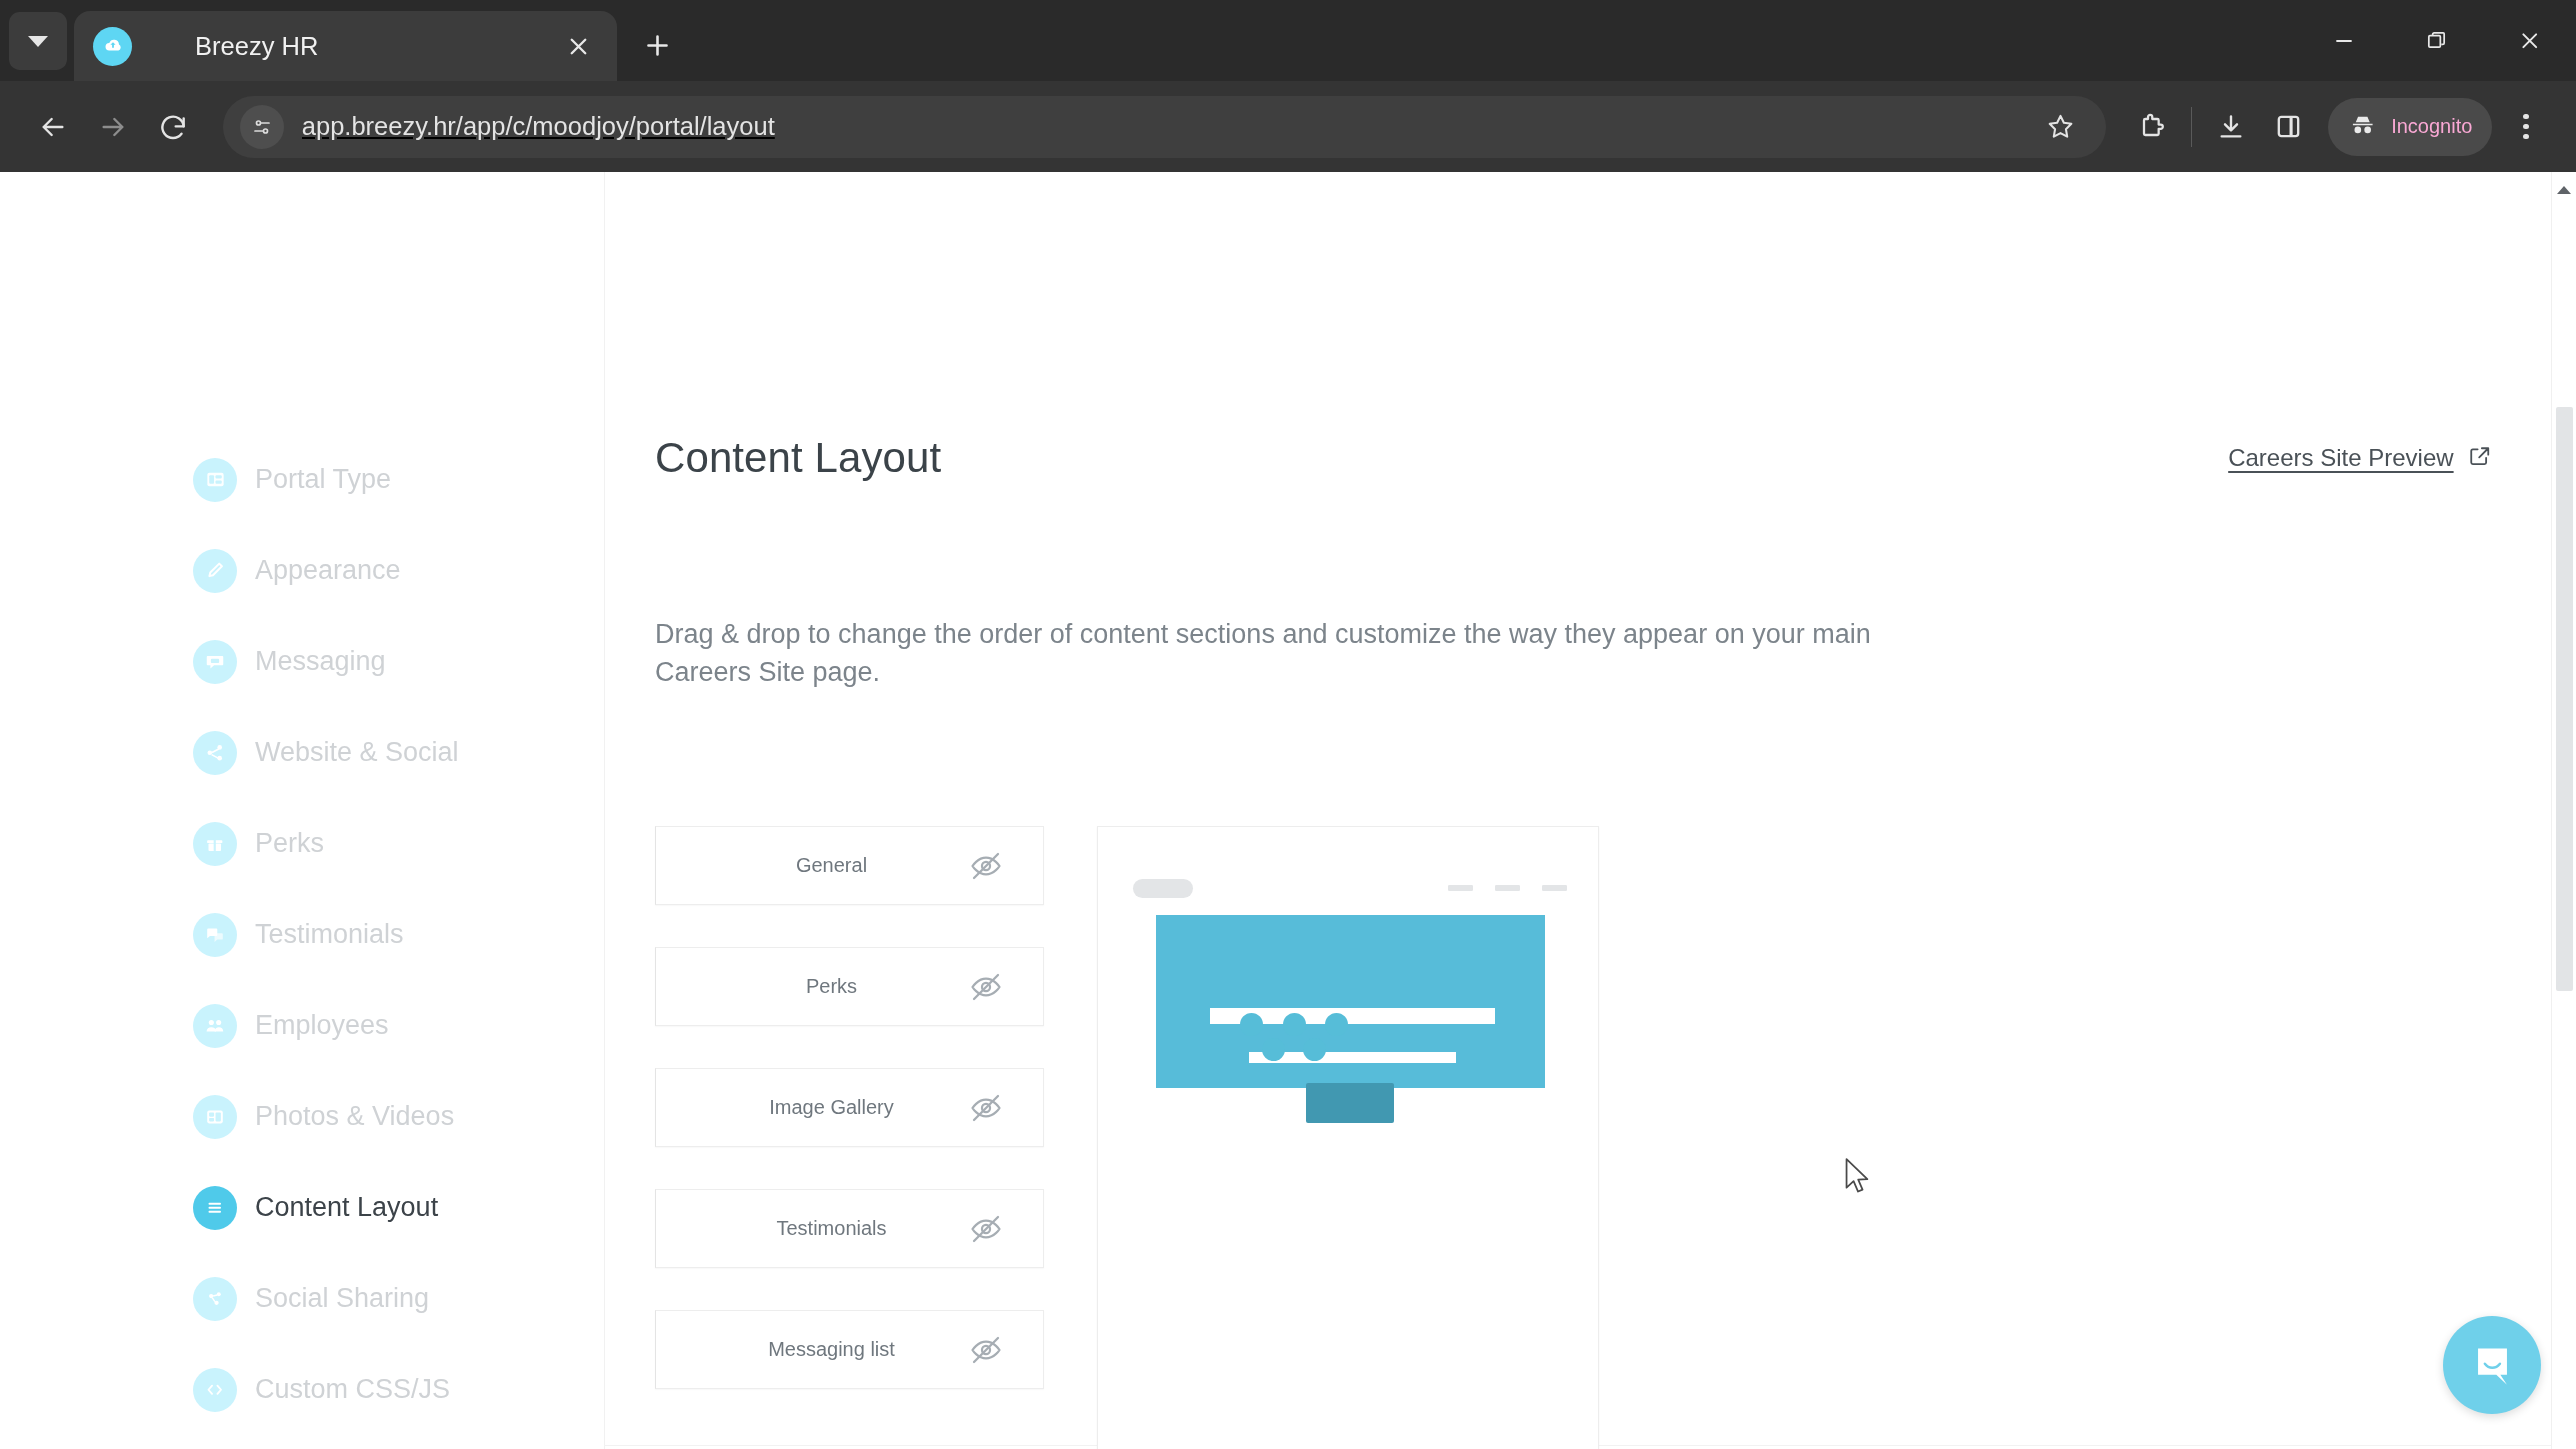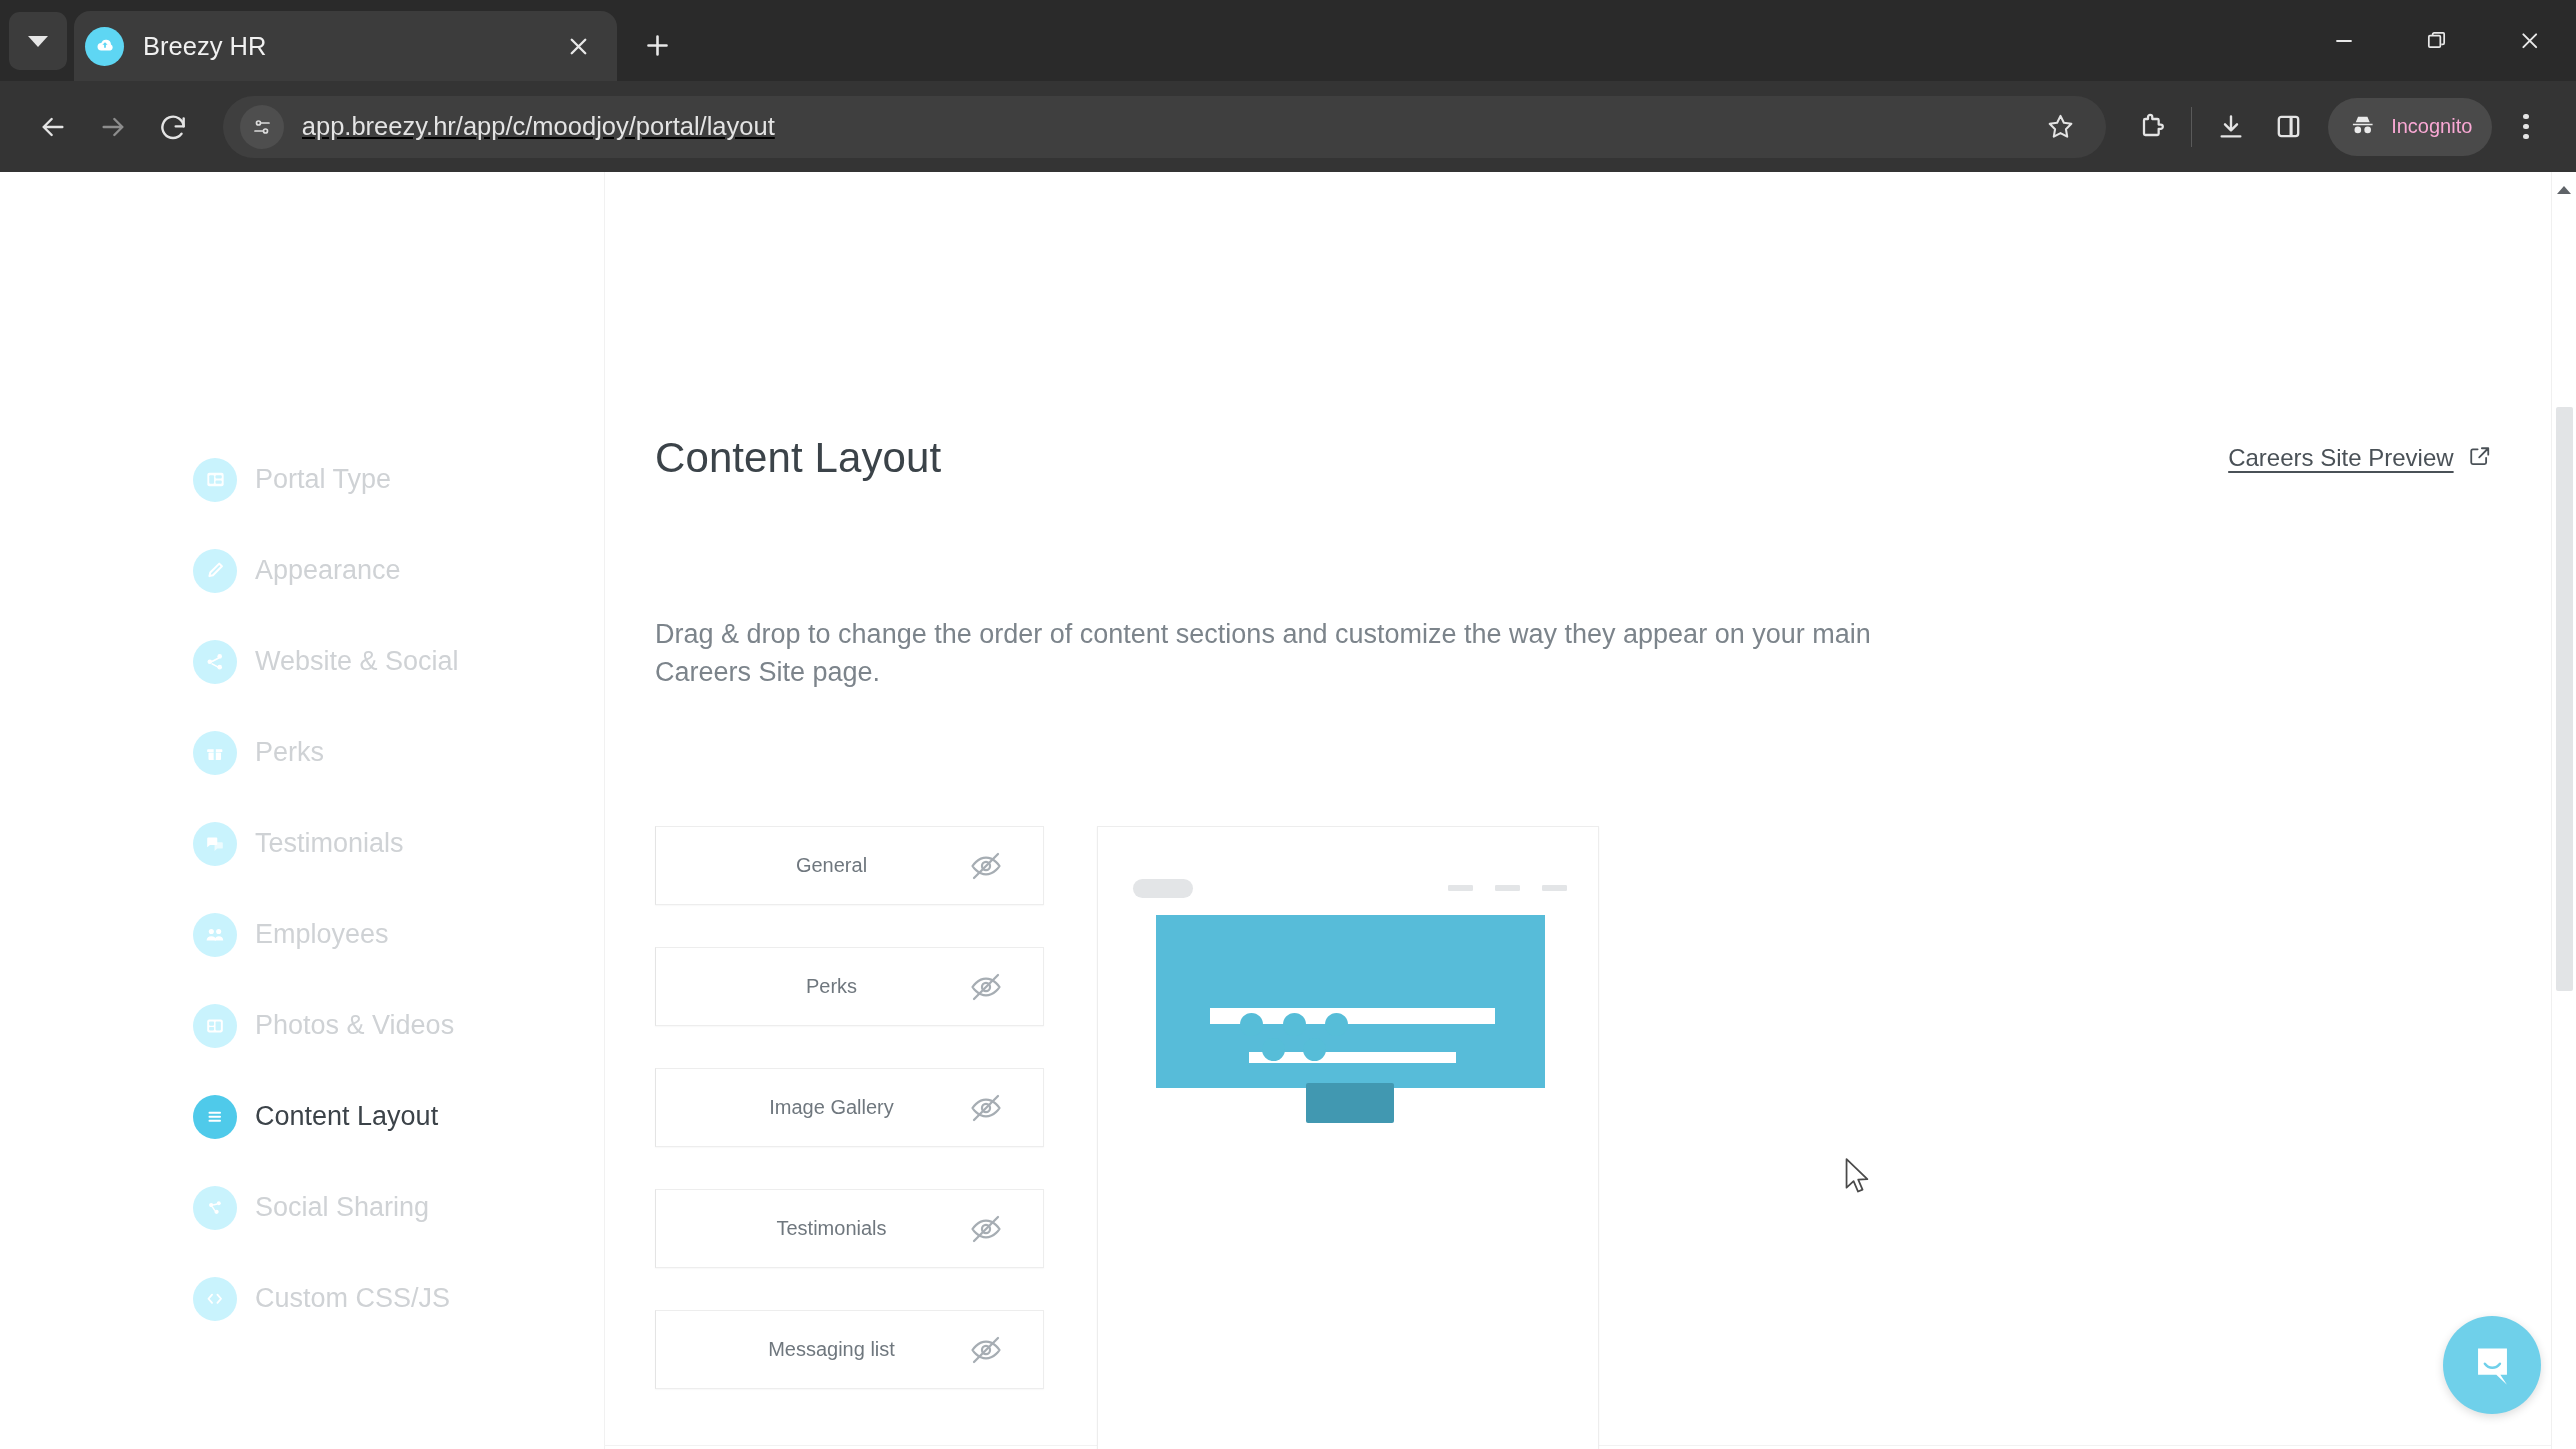--- a/index.html
+++ b/index.html
@@ -35,23 +35,24 @@
     width: 0; height: 0;
     border-left: 10px solid transparent;
     border-right: 10px solid transparent;
     border-top: 11.4px solid #e6e6e6;
   }
   .tab {
     width: 543px; height: 70px;
     background: #3c3c3c;
     border-radius: 16px 16px 0 0;
     display: flex; align-items: center;
-    padding: 0 19px 0 11px;
+    padding: 0 19px 0 19px;
     margin-left: 6.7px;
     flex: none;
+    gap: 44px;
   }
   .tab-favicon {
     width: 39px; height: 39px; border-radius: 50%;
     background: #5ed6f3;
     display: flex; align-items: center; justify-content: center;
     flex: none;
   }
   .tab-title {
     color: #f1f1f1;
     font-size: 25.5px;
@@ -446,20 +447,29 @@
 
         <div class="nav-item">
           <span class="nav-icon">
             <svg width="21.5" height="21.5" viewBox="0 0 24 24" fill="none" stroke="#ffffff" stroke-width="2.2" stroke-linecap="round" stroke-linejoin="round">
               <path d="M17 4l3 3-10 10-4 1 1-4z"></path>
             </svg>
           </span>
           <span class="nav-label">Appearance</span>
         </div>
 
+        <div class="nav-item">
+          <span class="nav-icon">
+            <svg width="22" height="22" viewBox="0 0 24 24" fill="#ffffff">
+              <path d="M4 5.5h16a1 1 0 0 1 1 1v8a1 1 0 0 1-1 1h-9l-4 3.5V15.5H4a1 1 0 0 1-1-1v-8a1 1 0 0 1 1-1z"></path>
+              <rect x="7.5" y="8.5" width="9" height="4.5" rx="1" fill="#c9f3fd"></rect>
+            </svg>
+          </span>
+          <span class="nav-label">Messaging</span>
+        </div>
 
         <div class="nav-item">
           <span class="nav-icon">
             <svg width="21.5" height="21.5" viewBox="0 0 24 24" fill="#ffffff">
               <circle cx="17.5" cy="6" r="2.6"></circle>
                 <circle cx="6.5" cy="12" r="2.6"></circle>
                 <circle cx="17.5" cy="18" r="2.6"></circle>
               <path d="M8.5 11l7.5-4 .9 1.6-7.5 4zM9 13.3l7.2 3.9-.9 1.6-7.2-3.9z"></path>
             </svg>
           </span>

